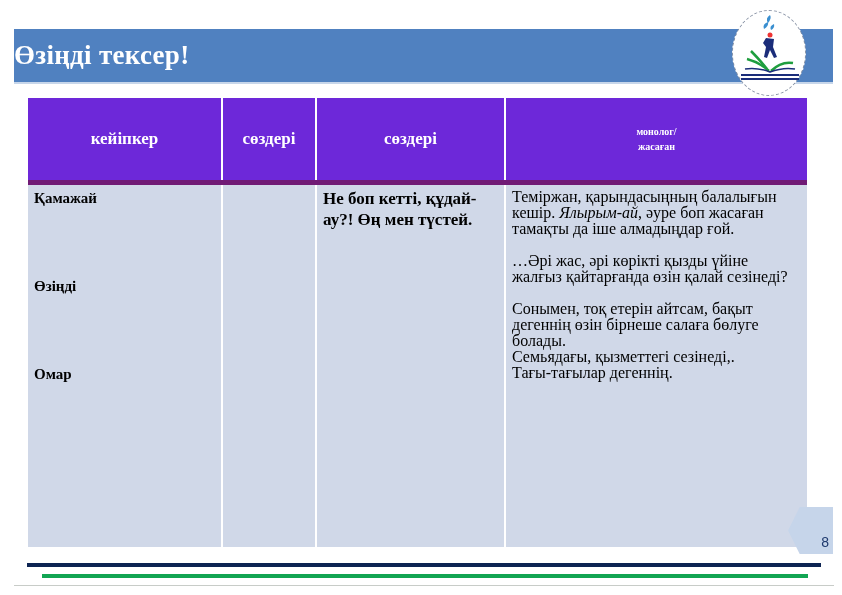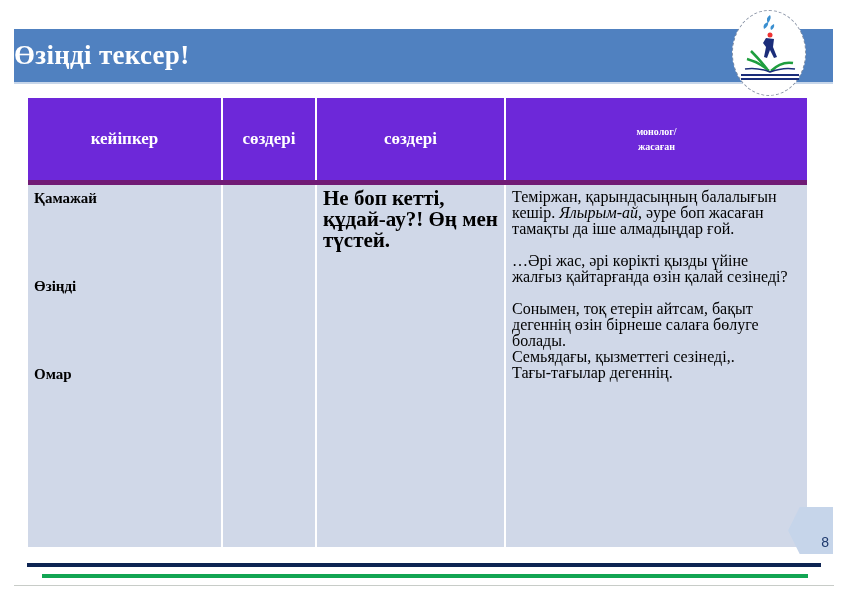--- a/index.html
+++ b/index.html
@@ -38,21 +38,21 @@
   }
   table.main th.small { font-size:10px; line-height:15px; }
   table.main th:last-child { border-right:none; }
   table.main td {
     background:#d0d8e8; color:#000000; vertical-align:top;
     height:350px; padding:4px 6px 8px 6px;
     border-right:2px solid #ffffff;
   }
   table.main td:last-child { border-right:none; }
   .char-name { font-weight:bold; font-size:15px; display:block; }
-  .replica { font-weight:bold; font-size:21px; line-height:21px; margin-top:-1px; }
+  .replica { font-weight:bold; font-size:17px; line-height:21px; margin-top:-1px; }
   .dialog { font-weight:normal; font-size:16px; line-height:16px; font-family:"Liberation Serif","DejaVu Serif",serif; }
   .dialog p { margin:0; }
   .dialog .gap { height:16px; }
   .page-tab {
     position:absolute; left:788px; top:507px; width:45px; height:47px;
     background:#c6d5ea;
     clip-path: polygon(26% 0, 100% 0, 100% 100%, 26% 100%, 0 50%);
   }
   .page-num {
     position:absolute; right:4px; bottom:4px;

